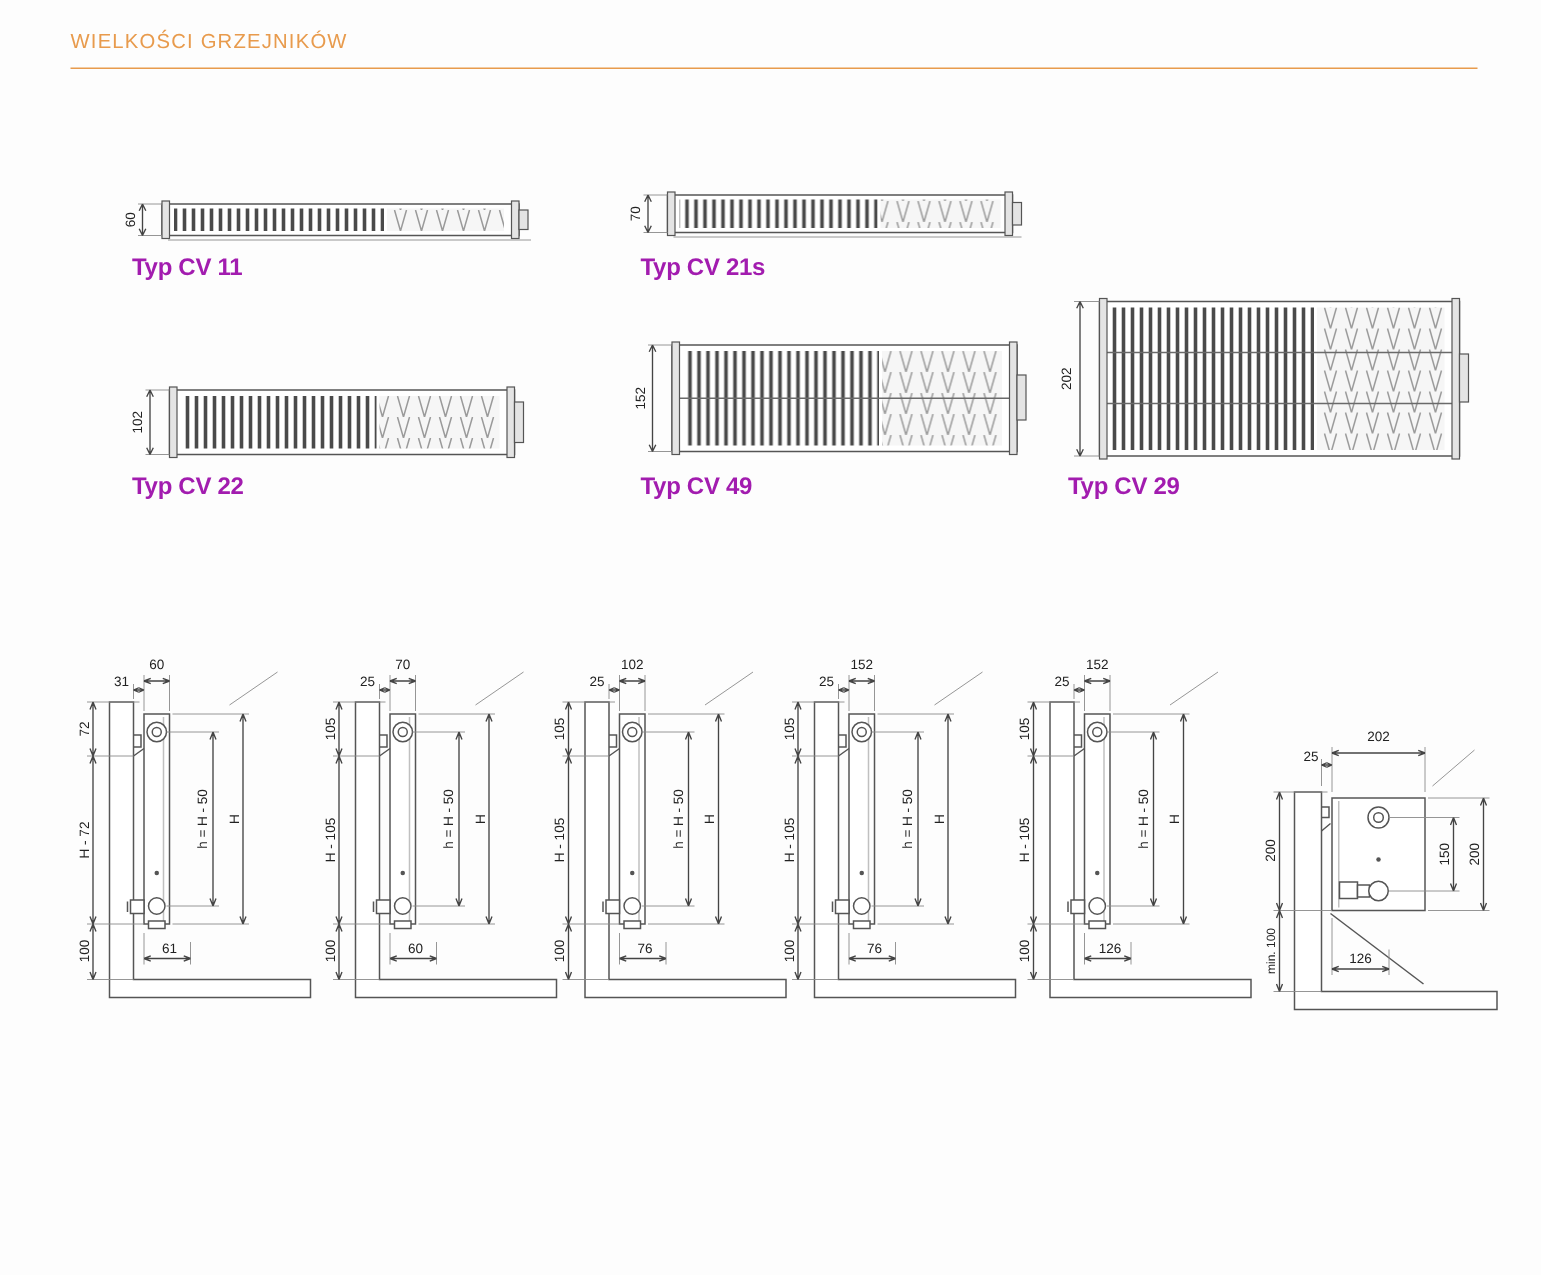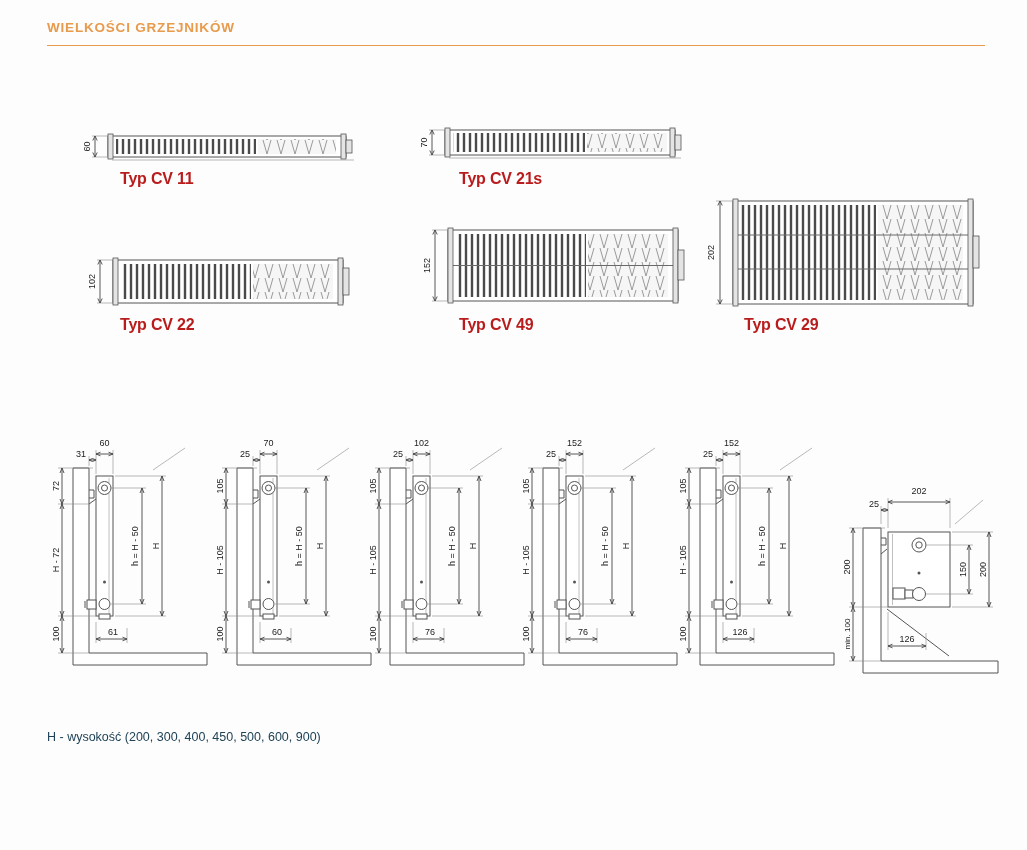--- a/index.html
+++ b/index.html
@@ -3,25 +3,25 @@
 <meta charset="utf-8">
 <style>
   html,body{margin:0;padding:0;background:#fff;}
   .page{
     position:relative; width:1027px; height:850px; background:#fdfdfd;
     font-family:"Liberation Sans", sans-serif; overflow:hidden;
   }
   .abs{position:absolute;}
   .hdr-title{
     left:47px; top:20px; font-size:13.5px; letter-spacing:.8px;
-    color:#E89B4D; font-weight:700;
+    color:#E89B4D; font-weight:400;
   }
   .hdr-rule{ left:47px; top:45px; width:938px; border-top:1.6px solid #E89B4D; }
   .typ-label{
-    font-size:16px; font-weight:700; color:#b91c1c; letter-spacing:-.2px;margin-left:32px;
+    font-size:16px; font-weight:700; color:#a21caf; letter-spacing:-.2px;
   }
   .section-heading{
     left:47px; top:376px; font-size:14px; font-weight:700; color:#1F4257;
   }
   .legend{ left:47px; top:728px; color:#1F4257; font-size:12.5px; line-height:18px;}
   .legend div{white-space:nowrap;}
   svg .art{stroke:#555; stroke-width:1; fill:#fff;}
   svg .artl{stroke:#555; stroke-width:1; fill:none;}
   svg .cap{stroke:#555; stroke-width:.8; fill:#e4e4e4;}
   svg .dim{stroke:#444; stroke-width:.9; fill:none;}
@@ -377,16 +377,15 @@
     <path class="dim" d="M146,104 V179 M146,104 l-2,5 M146,104 l2,5 M146,179 l-2,-5 M146,179 l2,-5"></path>
     <text class="dt" x="123" y="141.5" text-anchor="middle" transform="rotate(-90 123 141.5)">150</text>
     <text class="dt" x="143" y="141.5" text-anchor="middle" transform="rotate(-90 143 141.5)">200</text>
 
     <path class="ext" d="M45,184 V222 M83,205 V222"></path>
     <path class="dim" d="M45,218 H83 M45,218 l4.5,-1.8 M45,218 l4.5,1.8 M83,218 l-4.5,-1.8 M83,218 l-4.5,1.8"></path>
     <text class="dt" x="64" y="214" text-anchor="middle">126</text>
   </svg>
 
   <div class="abs legend">
-    <div>H - wysokość (200, 300, 400, 450, 500, 600, 900)</div>
   </div>
 
 </div>
 
 </body></html>

